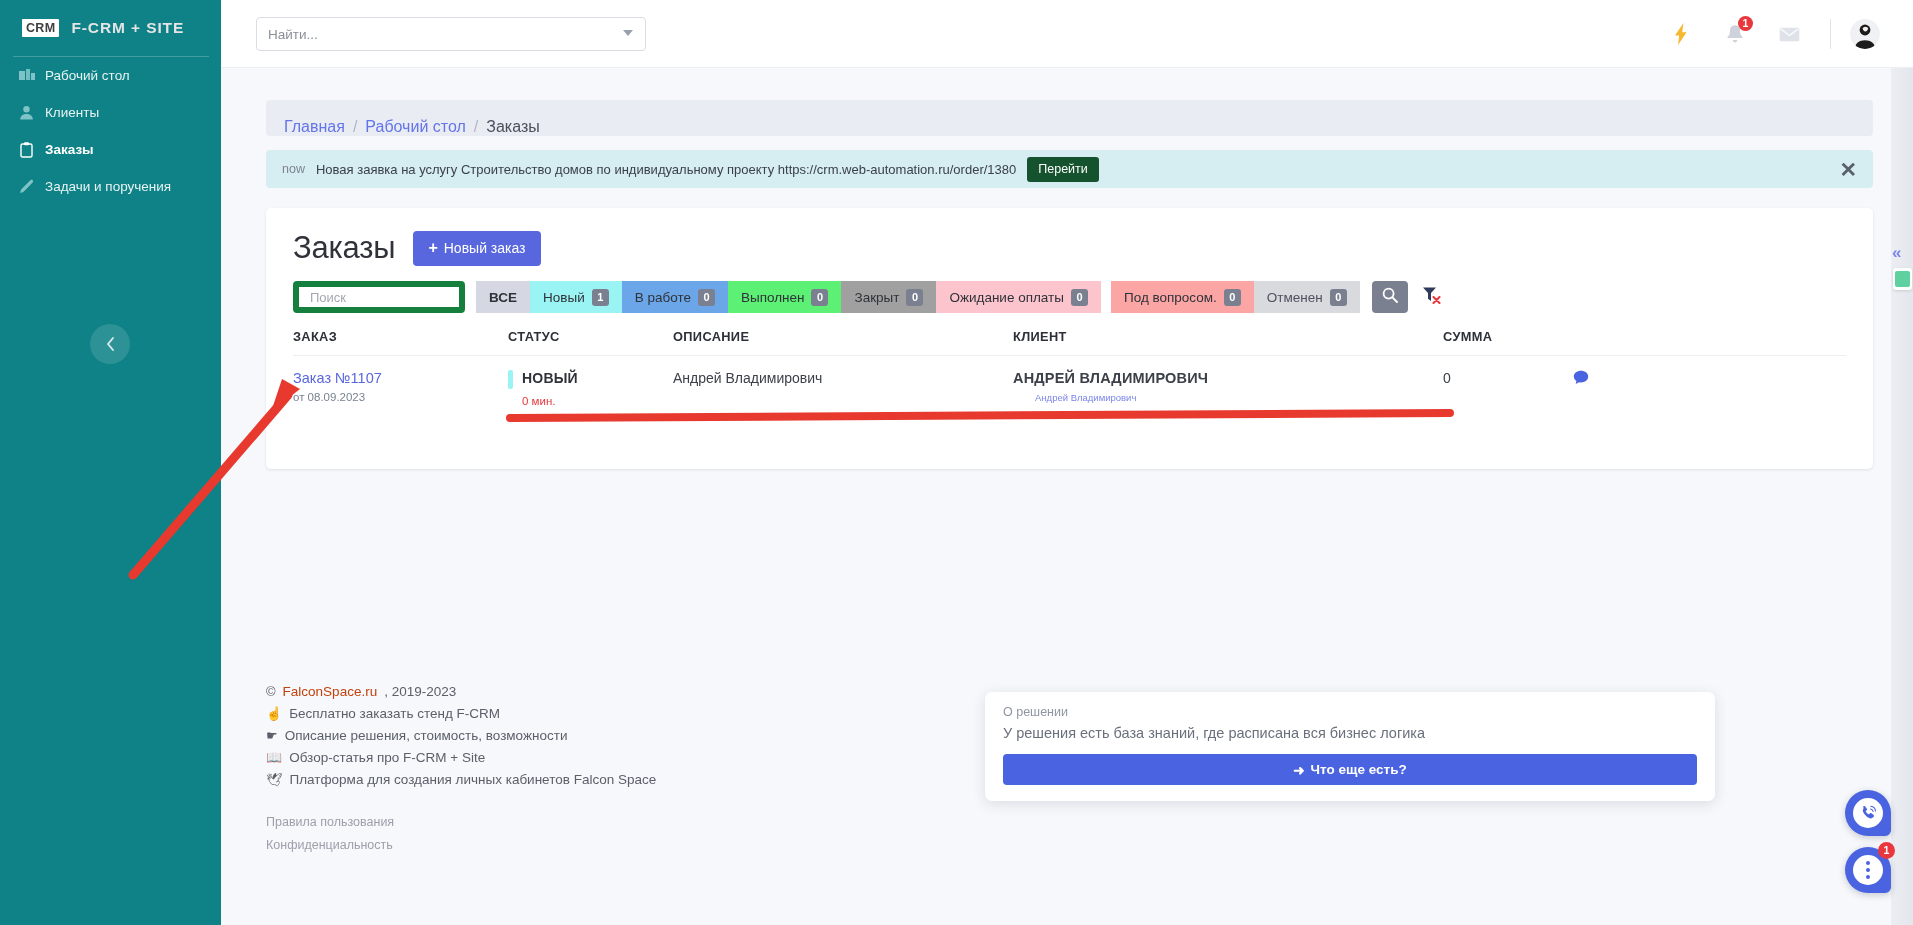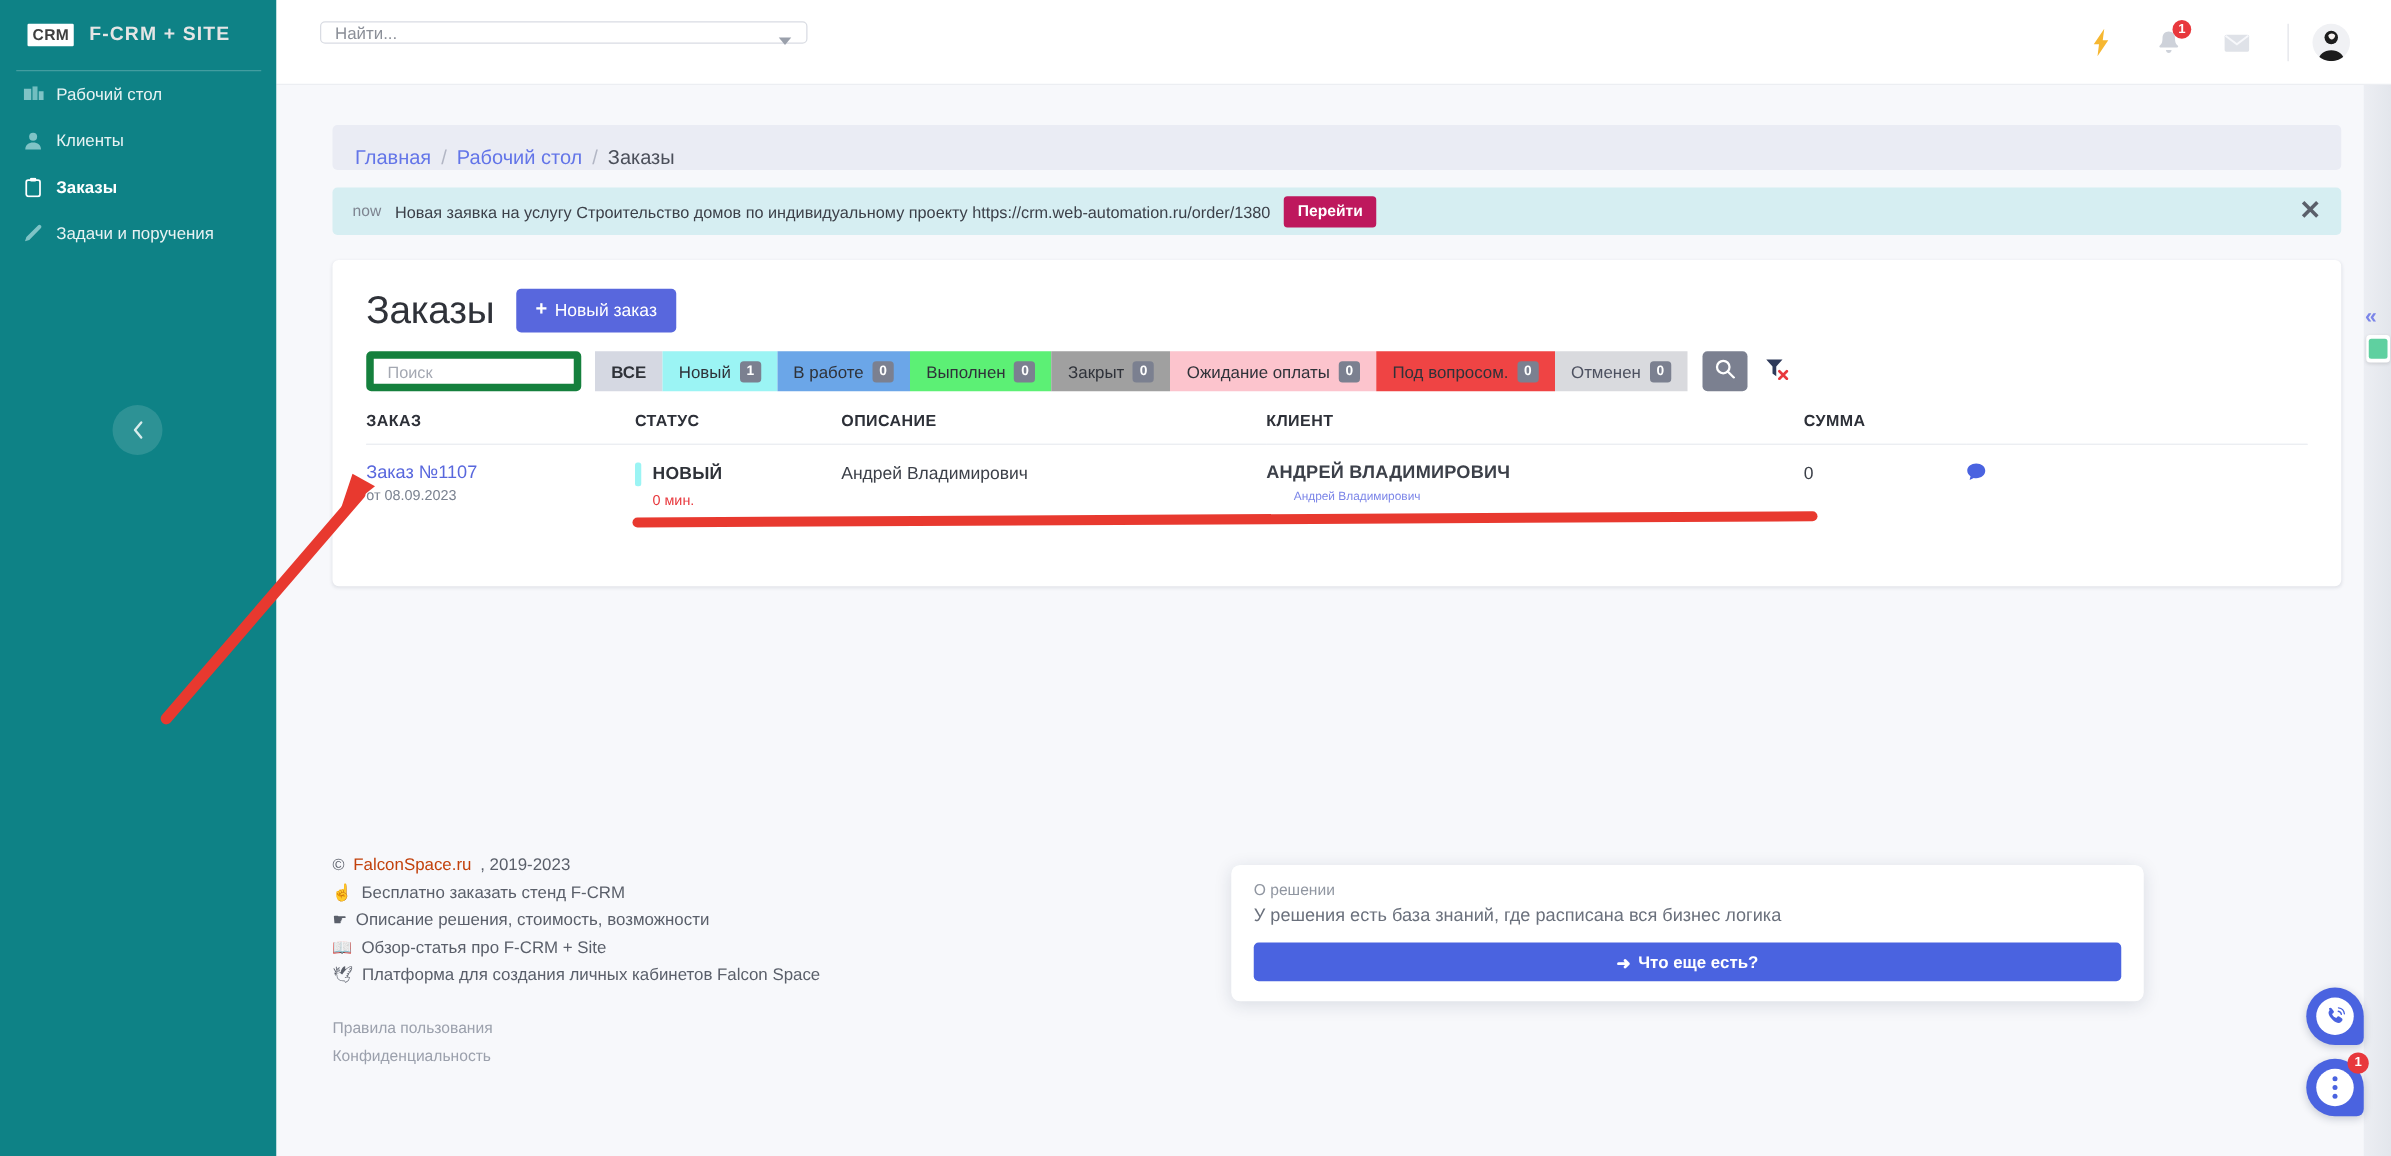--- a/index.html
+++ b/index.html
@@ -72,21 +72,21 @@
   
   #topbar {
     position: absolute; left: 221px; top: 0;
     width: 1692px; height: 68px;
     background: #fff;
     border-bottom: 1px solid #eceef2;
     z-index: 20;
   }
   #search-wrap {
     position: absolute; left: 35px; top: 17px;
-    width: 390px; height: 18px;
+    width: 390px; height: 34px;
   }
   #search-wrap .sel {
     width: 100%; height: 100%;
     border: 1px solid #d9dce3; border-radius: 4px;
     background: #fff;
     display: flex; align-items: center;
     padding: 0 11px;
     font-size: 13.5px; color: #8b8f98;
     cursor: text;
   }
@@ -153,26 +153,25 @@
     min-height: 38px;
     display: flex; align-items: center;
     padding: 0 16px;
     position: relative;
     font-size: 13px;
     color: #3c4049;
     gap: 11px;
   }
   #notice .when { color: #7d8490; font-size: 12.5px; }
   #notice .go {
-    background: #be185d; color: #fff;
+    background: #14532d; color: #fff;
     font-size: 12.5px;
     border-radius: 3px;
     padding: 5px 11px 6px;
     cursor: pointer;
-    font-weight: bold;
   }
   #notice .close {
     position: absolute; right: 16px; top: 50%; transform: translateY(-50%);
     color: #5a5f6a; font-size: 21px; line-height: 1;
     cursor: pointer; font-weight: bold;
   }
 
   
   #card {
     margin: 20px 40px 0 45px;
@@ -222,21 +221,21 @@
     font-size: 11px; font-weight: bold;
     min-width: 17px; height: 17px; line-height: 17px;
     text-align: center; border-radius: 3px; padding: 0 3px;
   }
   .chip.all { background: #d5d8e2; color: #2f3239; font-weight: bold; font-size: 13.5px; }
   .chip.new { background: #9bf4f4; color: #2f3239; }
   .chip.work { background: #6ba6e8; color: #2f3239; }
   .chip.done { background: #5cf075; color: #2f3239; }
   .chip.closed { background: #a0a0a0; color: #2f3239; }
   .chip.pay { background: #fcc4cd; color: #2f3239; }
-  .chip.quest { background: #ef4444; color: #2f3239; }
+  .chip.quest { background: #fca5a5; color: #2f3239; margin-left: 10px; }
   .chip.cancel { background: #d9dade; color: #4d5160; }
   .ico-btn {
     width: 36px; height: 32px;
     display: flex; align-items: center; justify-content: center;
     cursor: pointer;
     margin-left: 9px;
   }
   .ico-btn.srch { background: #7b8090; border-radius: 4px; margin-left: 12px; }
   .ico-btn.filt { margin-left: 6px; }
 

